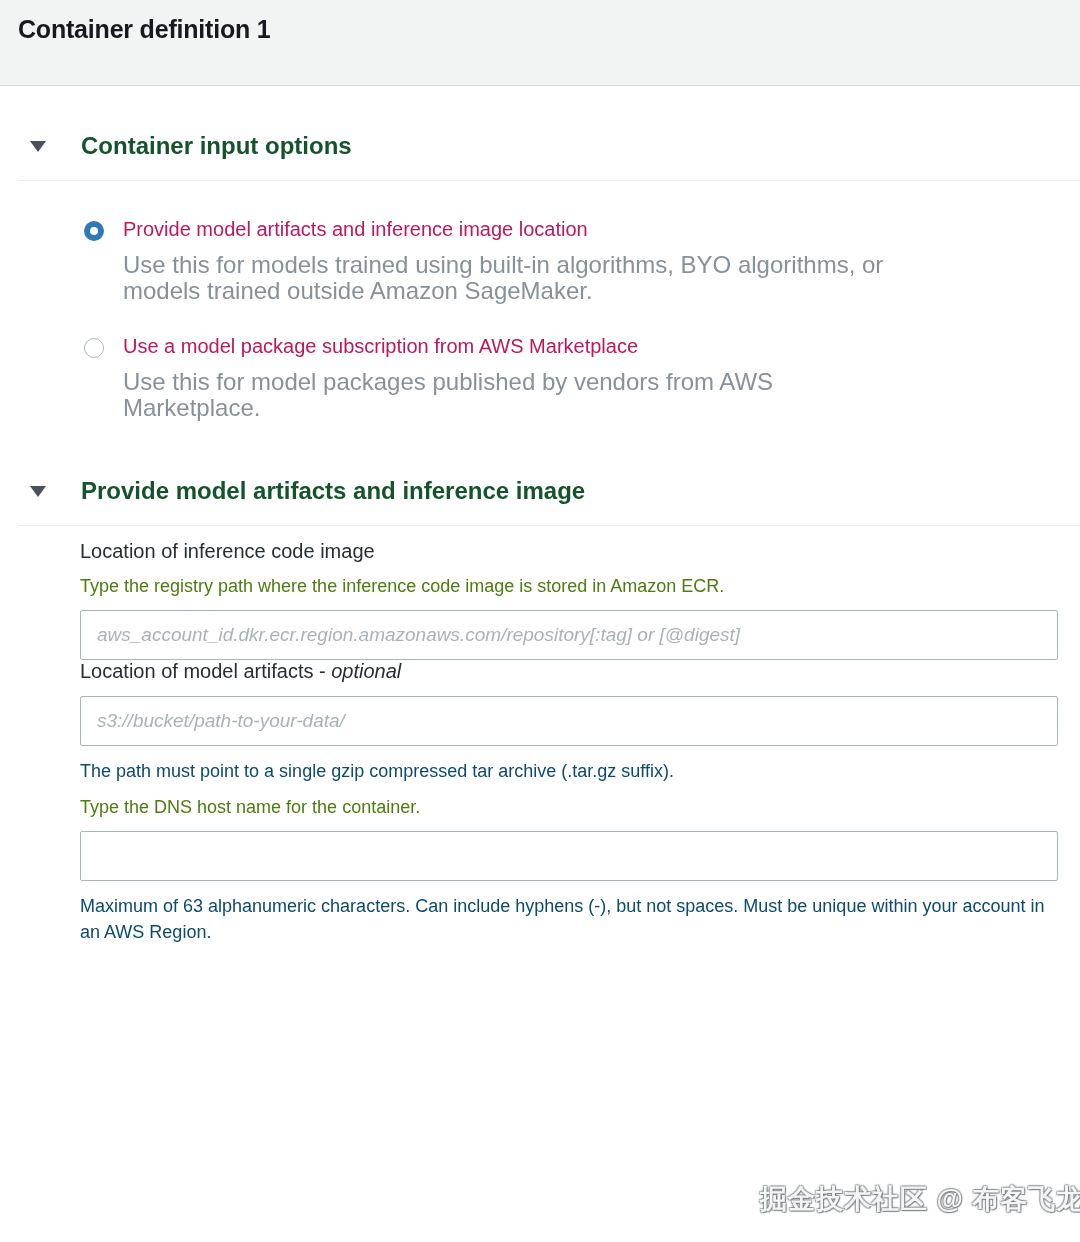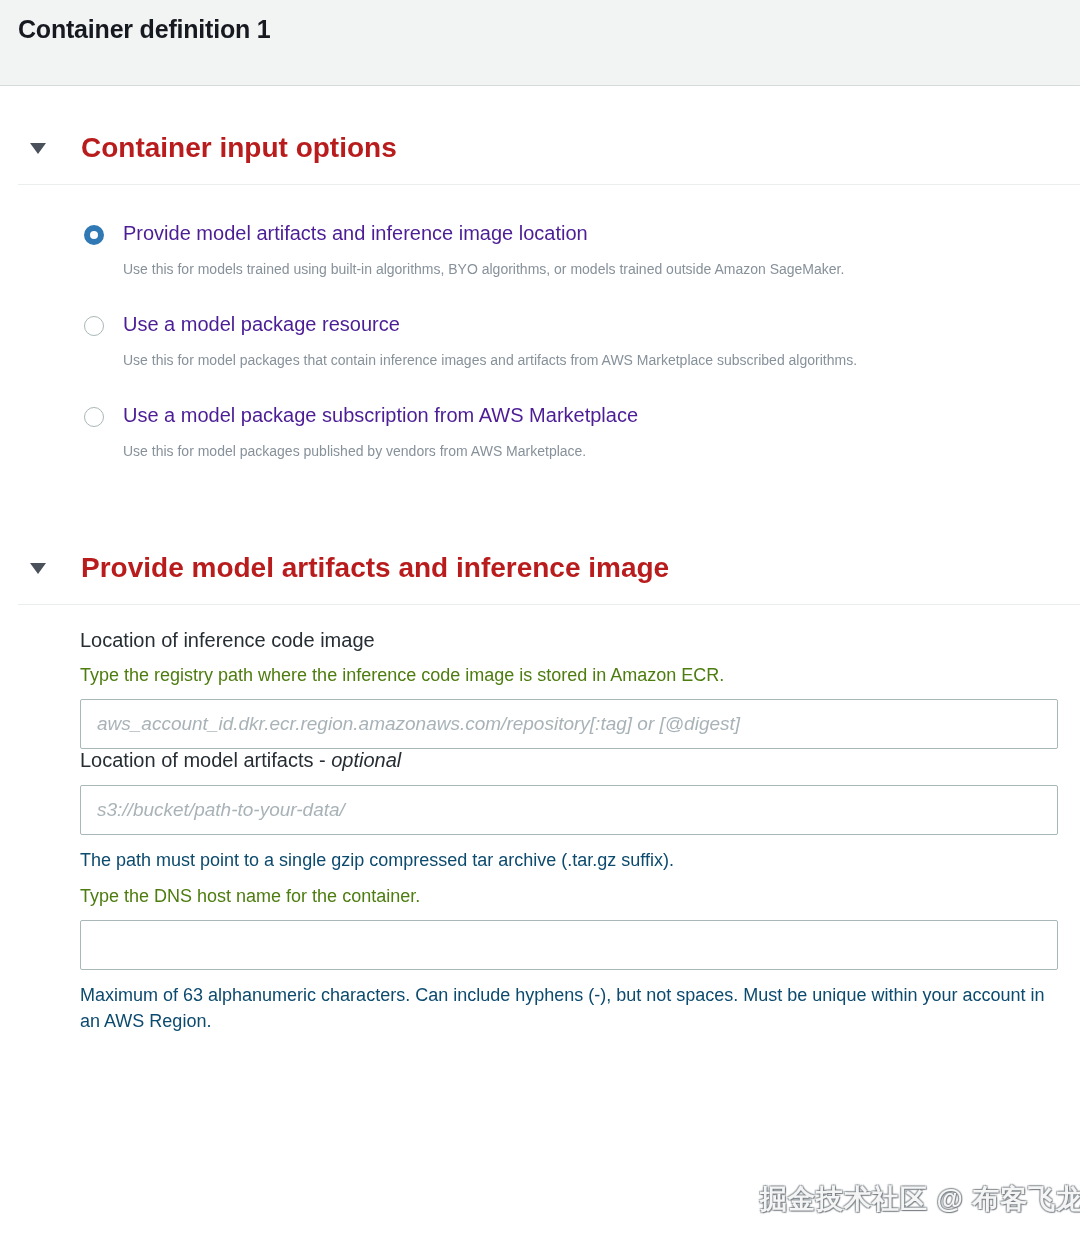--- a/index.html
+++ b/index.html
@@ -9,46 +9,46 @@
   
   .panel-header {
     box-sizing:border-box; height:86px; background:#f2f3f3;
     border-bottom:1px solid #d5dbdb; padding:15px 20px 12px 18px;
   }
   .panel-header h1 { margin:0; font-size:25px; font-weight:700; color:#16191f; letter-spacing:-0.2px; }
 
   
   .section-header { display:flex; align-items:center; margin-left:30px; cursor:pointer; }
   .section-header.first { margin-top:46px; }
-  .section-header.second { margin-top:88px; }
+  .section-header.second { margin-top:56px; }
   .caret {
     width:0; height:0; flex:0 0 auto;
     border-left:8px solid transparent; border-right:8px solid transparent;
     border-top:11px solid #4a515a;
   }
-  .section-header h2 { margin:0 0 0 35px; font-size:28px; font-weight:700; color:#b91c1c; }
+  .section-header h2 { margin:0 0 0 35px; font-size:24px; font-weight:700; color:#14532d; }
   .divider { border-top:1px solid #eaeded; margin:20px 0 0 18px; }
 
   
   .radio-group { margin-left:84px; }
   .radio-option { display:flex; align-items:flex-start; margin-top:30px; cursor:pointer; }
   .radio-option.first { margin-top:36px; }
   .radio {
     box-sizing:border-box; width:20px; height:20px; margin-top:4px; flex:0 0 auto;
     border:1px solid #aab7b8; border-radius:50%; background:#ffffff;
   }
   .radio.checked { border:6px solid #3079b5; }
   .radio-text { margin-left:19px; }
-  .radio-label { font-size:20px; color:#4c1d95; line-height:1.25; }
-  .radio-desc { margin-top:10px; font-size:14px; line-height:26px; color:#87919a; max-width:770px; }
+  .radio-label { font-size:20px; color:#be185d; line-height:1.25; }
+  .radio-desc { margin-top:10px; font-size:24px; line-height:26px; color:#87919a; max-width:770px; }
 
   
   .form { margin-left:80px; margin-right:22px; }
   .field { }
-  .field.first { margin-top:24px; }
+  .field.first { margin-top:14px; }
   .field-label { font-size:20px; color:#262d33; }
   .field-label em { font-style:italic; }
   .field-hint { margin-top:13px; font-size:18px; color:#4d7c0f; }
   .text-input {
     box-sizing:border-box; display:block; margin-top:13px;
     width:978px; height:50px; padding:0 16px;
     border:1px solid #aab7b8; border-radius:2px; background:#ffffff;
     font-family:"Liberation Sans","DejaVu Sans",sans-serif;
     font-size:19px; color:#701a75; outline:none;
   }
@@ -88,27 +88,20 @@
     <div class="radio-group">
 
       <div class="radio-option first">
         <span class="radio checked"></span>
         <div class="radio-text">
           <div class="radio-label">Provide model artifacts and inference image location</div>
           <div class="radio-desc">Use this for models trained using built-in algorithms, BYO algorithms, or models trained outside Amazon SageMaker.</div>
         </div>
       </div>
 
-      <div class="radio-option">
-        <span class="radio"></span>
-        <div class="radio-text">
-          <div class="radio-label">Use a model package resource</div>
-          <div class="radio-desc">Use this for model packages that contain inference images and artifacts from AWS Marketplace subscribed algorithms.</div>
-        </div>
-      </div>
 
       <div class="radio-option">
         <span class="radio"></span>
         <div class="radio-text">
           <div class="radio-label">Use a model package subscription from AWS Marketplace</div>
           <div class="radio-desc">Use this for model packages published by vendors from AWS Marketplace.</div>
         </div>
       </div>
 
     </div>

